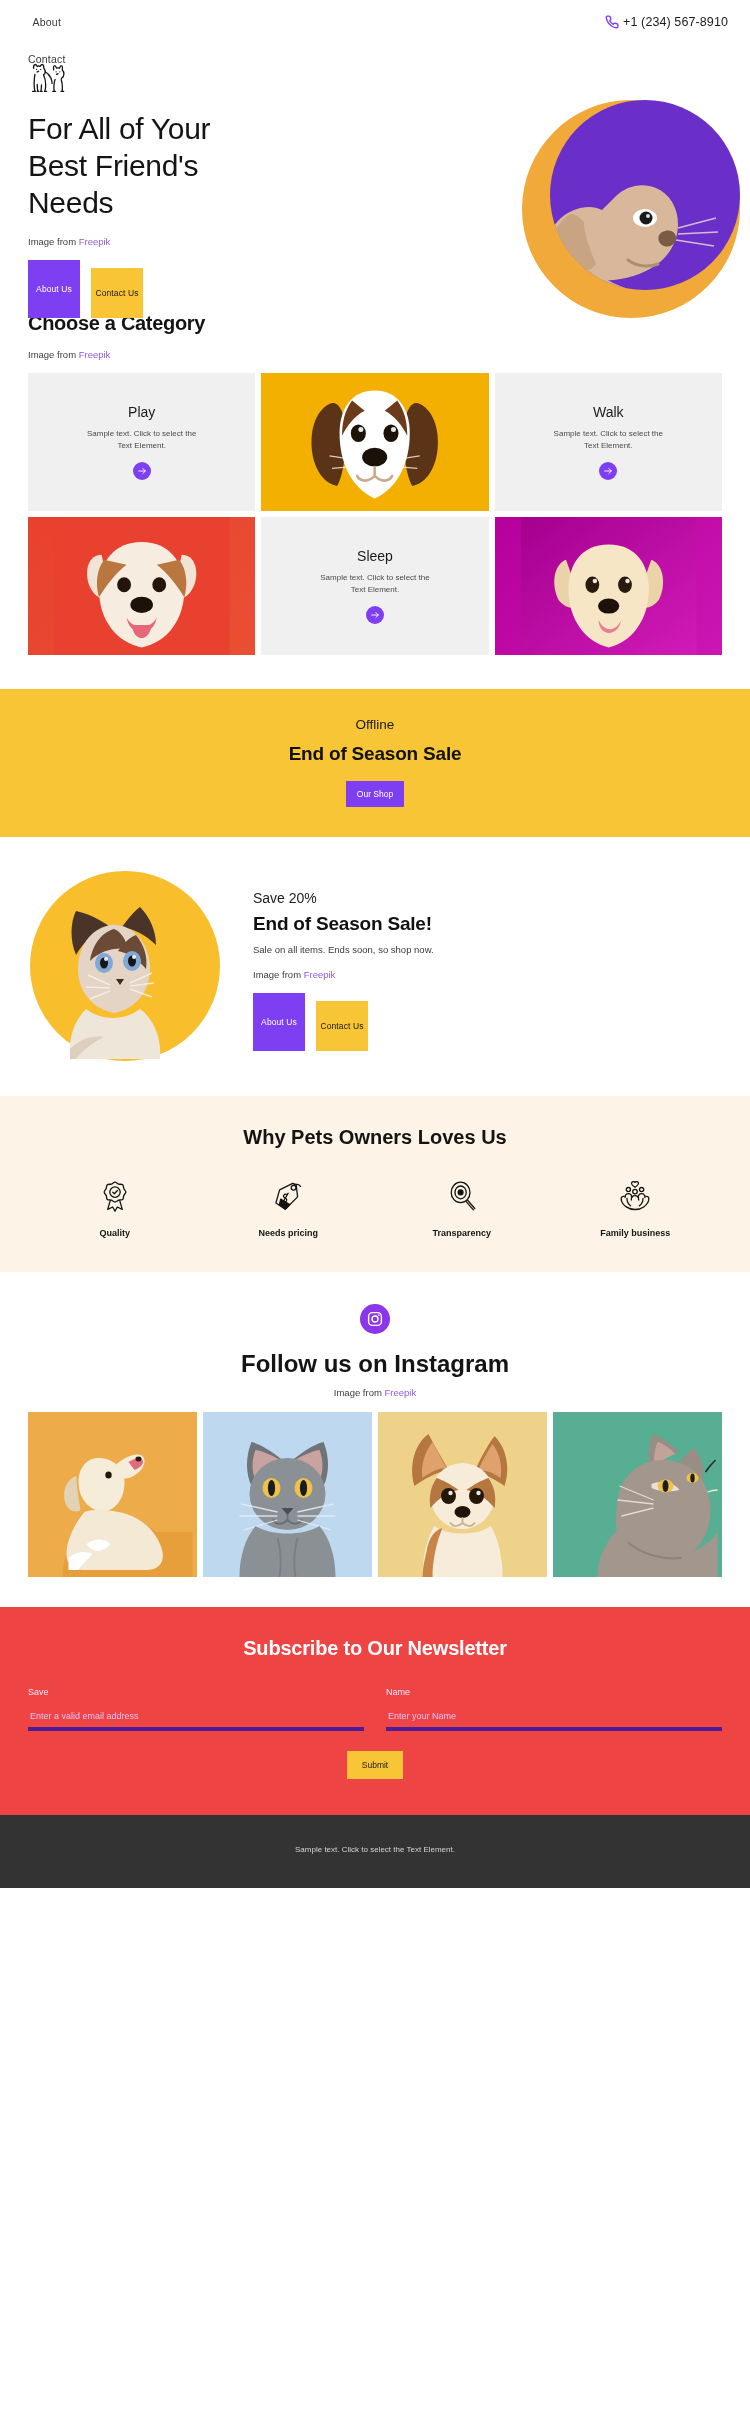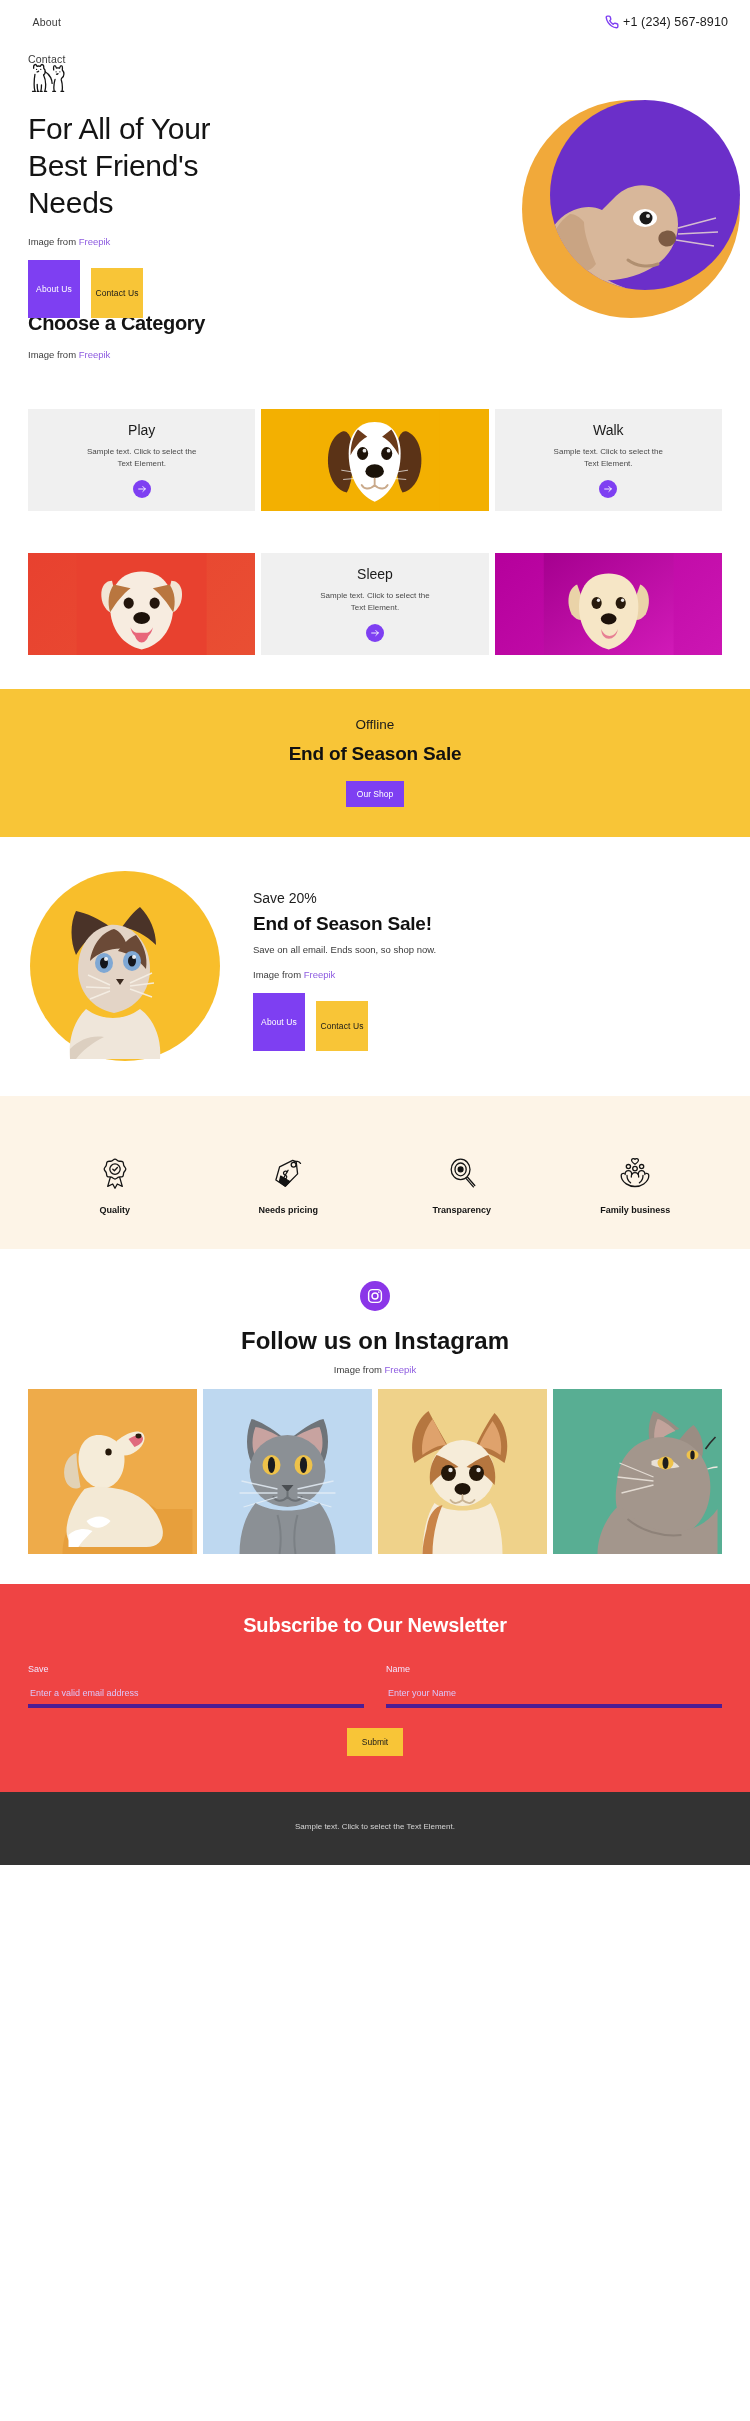--- a/index.html
+++ b/index.html
@@ -87,21 +87,21 @@
     letter-spacing: -.3px;
     color: #141414;
   }
   .cat-head { margin-top: 34px; }
   .grid {
     margin-top: 13px;
     display: grid;
     grid-template-columns: repeat(3, 1fr);
     gap: 6px;
   }
-  .cell { height: 102px; position: relative; overflow: hidden; margin-top: 36px; }
+  .cell { height: 138px; position: relative; overflow: hidden; }
   .cell-text {
     background: #f0f0f0;
     display: flex; flex-direction: column;
     align-items: center; justify-content: center;
     padding: 10px;
   }
   .cell-title { font-size: 14px; font-weight: 400; color: #1b1b1b; }
   .cell-sample {
     font-size: 8px; color: #4a4a4a; text-align: center;
     line-height: 1.55; margin-top: 8px; max-width: 120px;
@@ -405,32 +405,33 @@
         <ellipse cx="94" cy="68" rx="2" ry="2" fill="#fff" opacity=".9"></ellipse>
         <path d="M76 90 L84 90 L80 96 Z" fill="#3b2a20"></path>
         <path d="M70 96 L48 86 M70 99 L46 98 M70 102 L50 110 M90 94 L112 84 M90 97 L114 94 M90 100 L112 108" stroke="#f5efe6" stroke-width="1.4" opacity=".9" fill="none"></path>
         <path d="M46 120 C34 132 28 150 30 170 L120 170 C122 150 114 130 100 120 C84 132 62 132 46 120 Z" fill="#efe6da"></path>
         <path d="M30 160 C40 150 52 146 64 148 C52 154 42 162 36 170 L30 170 Z" fill="#dccfc0"></path>
       </svg>
     </div>
     <div class="promo-body">
       <div class="promo-kicker">Save 20%</div>
       <div class="promo-title">End of Season Sale!</div>
-      <div class="promo-desc">Save on all email. Ends soon, so shop now.</div>
+      <div class="promo-desc">Sale on all items. Ends soon, so shop now.</div>
       <div class="credit">
         <span>Image from </span><a href="#">Freepik</a>
       </div>
       <div class="btn-row">
         <button class="btn btn-purple">About Us</button>
         <button class="btn btn-yellow">Contact Us</button>
       </div>
     </div>
   </div>
 
   <div class="why">
+    <h2>Why Pets Owners Loves Us</h2>
     <div class="feat-row">
 
       <div class="feat">
         <span class="feat-icon">
           <svg viewBox="0 0 34 34" fill="none" stroke="#141414" stroke-width="1.3" stroke-linecap="round" stroke-linejoin="round">
             <path d="M17 3.2c1.4 0 2.4 1.5 3.7 1.9 1.3.4 3-.2 4 .7 1 .9.6 2.6 1.1 3.8.5 1.2 2 2.1 2 3.5s-1.5 2.3-2 3.5c-.5 1.2-.1 2.9-1.1 3.8-1 .9-2.7.3-4 .7-1.3.4-2.3 1.9-3.7 1.9s-2.4-1.5-3.7-1.9c-1.3-.4-3 .2-4-.7-1-.9-.6-2.6-1.1-3.8-.5-1.2-2-2.1-2-3.5s1.5-2.3 2-3.5c.5-1.2.1-2.9 1.1-3.8 1-.9 2.7-.3 4-.7C14.6 4.7 15.6 3.2 17 3.2z"></path>
             <circle cx="17" cy="13.1" r="5.2"></circle>
             <path d="M14.8 13.2l1.6 1.6 3-3.3"></path>
             <path d="M12.3 21.4l-2.6 9 5-2.4 2.3 4.3 2.3-4.3 5 2.4-2.6-9"></path>
           </svg>

